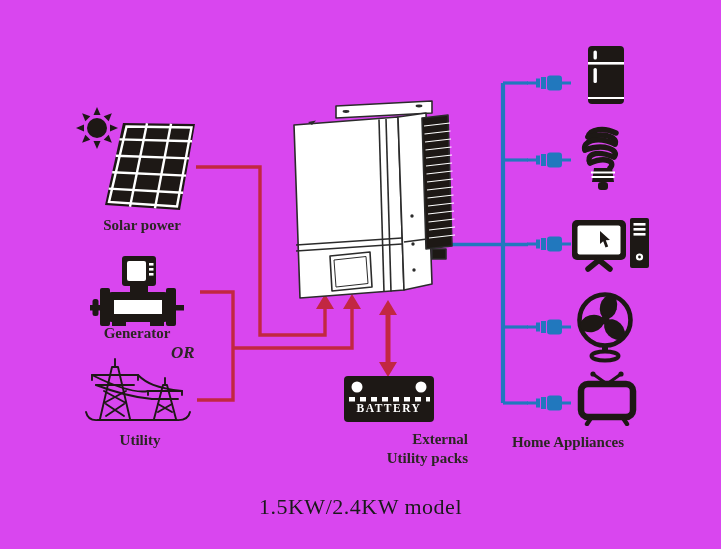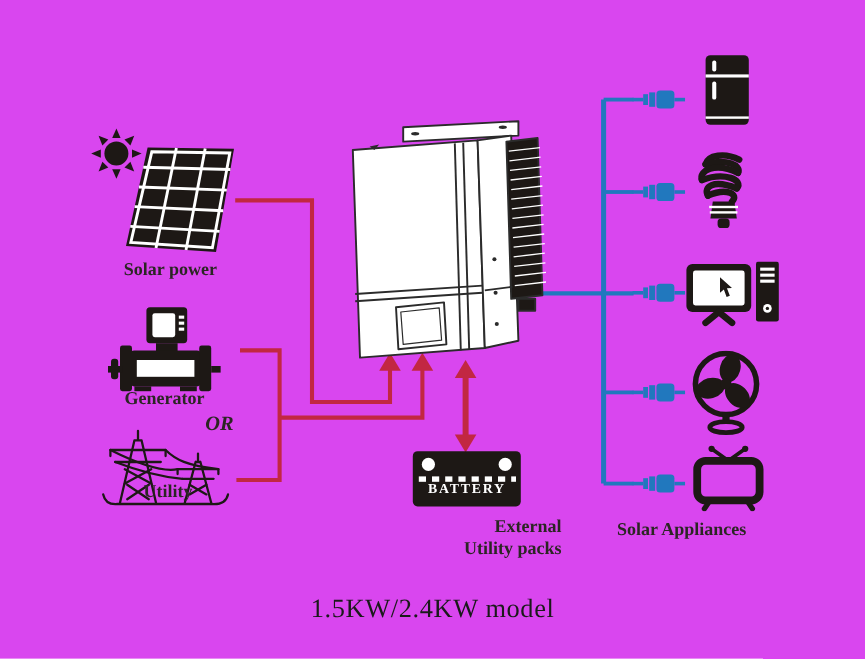--- a/index.html
+++ b/index.html
@@ -103,21 +103,21 @@
       <path d="M12,20 L58,20 M12,20 L12,25 M58,20 L58,25 M16,30 L54,30"></path>
       <path d="M24,48 L46,36 M24,36 L46,48 M26,61 L44,49 M26,49 L44,61"></path>
       <path d="M74,64 L83,30 M96,64 L87,30 M83,30 L87,30 M85,23 L85,30"></path>
       <path d="M68,36 L102,36 M68,36 L68,40 M102,36 L102,40 M72,44 L98,44"></path>
       <path d="M78,57 L92,49 M78,49 L92,57"></path>
       <path d="M12,20 C40,34 58,38 68,36 M58,20 C66,28 76,33 102,36"></path>
       <path d="M16,30 C42,40 60,43 72,44"></path>
       <path d="M6,57 Q8,66 18,65 L96,65 Q108,66 110,57"></path>
     </svg>
   </span>
-  <div class="label" style="left:60px;top:402px;width:160px">Utility</div>
+  <div class="label" style="left:60px;top:432px;width:160px">Utility</div>
 
   <span class="abs" style="left:286px;top:98px">
     <svg width="170" height="210" viewBox="0 0 170 210">
       <g stroke="#2b2b2b" stroke-width="1.6" fill="#ffffff" stroke-linejoin="round">
         <polygon points="50,8 146,3 146,15 50,20"></polygon>
         <ellipse cx="60" cy="13.5" rx="3.4" ry="1.4" fill="#2b2b2b" stroke="none"></ellipse>
         <ellipse cx="133" cy="8" rx="3.4" ry="1.4" fill="#2b2b2b" stroke="none"></ellipse>
         <polygon points="8,27 112,19 118,192 14,200"></polygon>
         <polygon points="112,19 140,15 146,186 118,192"></polygon>
         <polygon points="136,20 162,17 166,148 140,151" fill="#1d1815"></polygon>
@@ -291,16 +291,16 @@
       <circle cx="17" cy="4" r="2.6" fill="#1d1815"></circle>
       <circle cx="45" cy="4" r="2.6" fill="#1d1815"></circle>
       <rect x="5" y="14" width="52" height="33" rx="7" fill="none" stroke="#1d1815" stroke-width="6.5"></rect>
       <g stroke="#1d1815" stroke-width="4.4" stroke-linecap="round">
         <line x1="15" y1="48" x2="11" y2="54"></line>
         <line x1="47" y1="48" x2="51" y2="54"></line>
       </g>
     </svg>
   </span>
 
-  <div class="label" style="left:488px;top:434px;width:160px">Solar Appliances</div>
+  <div class="label" style="left:488px;top:434px;width:160px">Home Appliances</div>
 
   <div class="title">1.5KW/2.4KW model</div>
 </div>
 
 </body></html>

